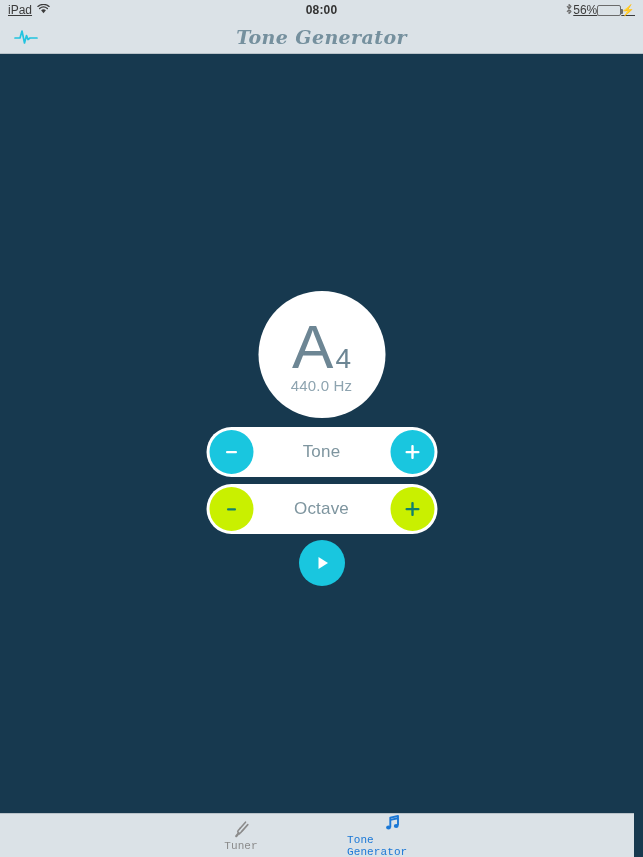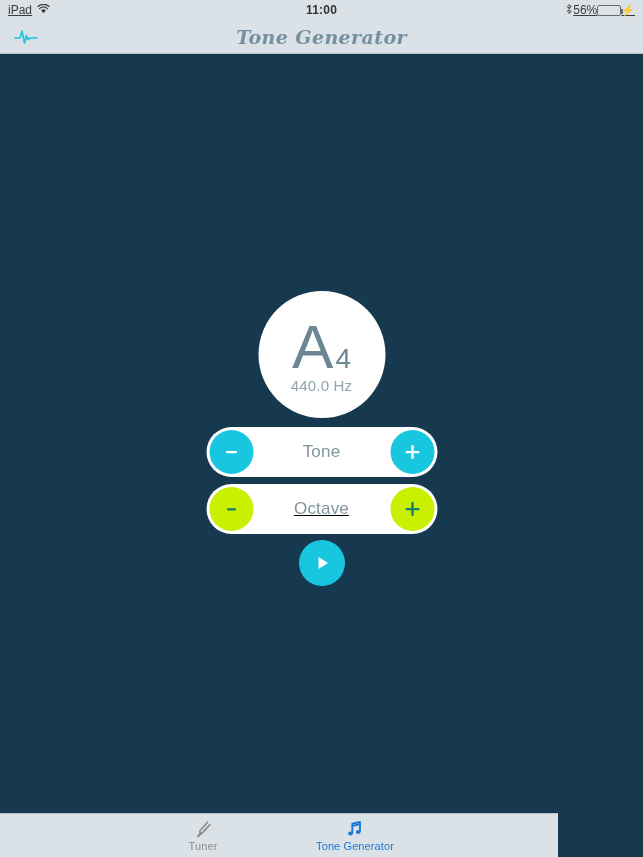--- a/index.html
+++ b/index.html
@@ -166,21 +166,21 @@
     transform: translateX(-50%);
     width: 231px;
     height: 50px;
     background: #ffffff;
     border-radius: 25px;
     display: flex;
     align-items: center;
     justify-content: center;
   }
   #stepper-note { top: 372px; }
-  #stepper-octave { top: 429px; text-decoration: underline; }
+  #stepper-octave { top: 429px; }
 
   .step-btn {
     position: absolute;
     width: 44px;
     height: 44px;
     border-radius: 50%;
     border: none;
     display: flex;
     align-items: center;
     justify-content: center;
@@ -214,28 +214,29 @@
     align-items: center;
     justify-content: center;
     cursor: pointer;
     padding: 0;
   }
 
   
   .tabbar {
     position: absolute;
     bottom: 0; left: 0;
-    width: 558px;
+    width: 634px;
     height: 44px;
     background: #dbe2e7;
     border-top: 1px solid #b8c2c9;
     display: flex;
     align-items: center;
     justify-content: center;
     gap: 60px;
+    font-family: Liberation Mono, monospace;
   }
   .tab {
     width: 92px;
     height: 44px;
     display: flex;
     flex-direction: column;
     align-items: center;
     justify-content: center;
     gap: 1px;
     cursor: pointer;
@@ -258,21 +259,21 @@
       <span class="sb-device">iPad</span>
       <span class="wifi-icon">
         <svg width="13" height="10" viewBox="0 0 13 10">
           <path d="M6.5 9.3 L4.1 6.3 a3.9 3.9 0 0 1 4.8 0 Z" fill="#3b3b3b"></path>
           <path d="M2.6 4.5 a6.2 6.2 0 0 1 7.8 0" stroke="#3b3b3b" stroke-width="1.3" fill="none" stroke-linecap="round"></path>
           <path d="M0.9 2.4 a8.8 8.8 0 0 1 11.2 0" stroke="#3b3b3b" stroke-width="1.3" fill="none" stroke-linecap="round"></path>
         </svg>
       </span>
     </div>
 
-    <div class="sb-center">11:00</div>
+    <div class="sb-center">08:00</div>
 
     <div class="sb-right">
       <span class="bt-icon">
         <svg width="8" height="12" viewBox="0 0 8 12">
           <path d="M2 3 L6 8.6 L4 10.5 V1.5 L6 3.4 L2 9" stroke="#6b6b6b" stroke-width="1.1" fill="none" stroke-linejoin="round"></path>
         </svg>
       </span>
       <span class="batt-pct">56%</span>
       <span class="batt">
         <span class="batt-fill" id="batt-fill" style="width: 56%;"></span>

